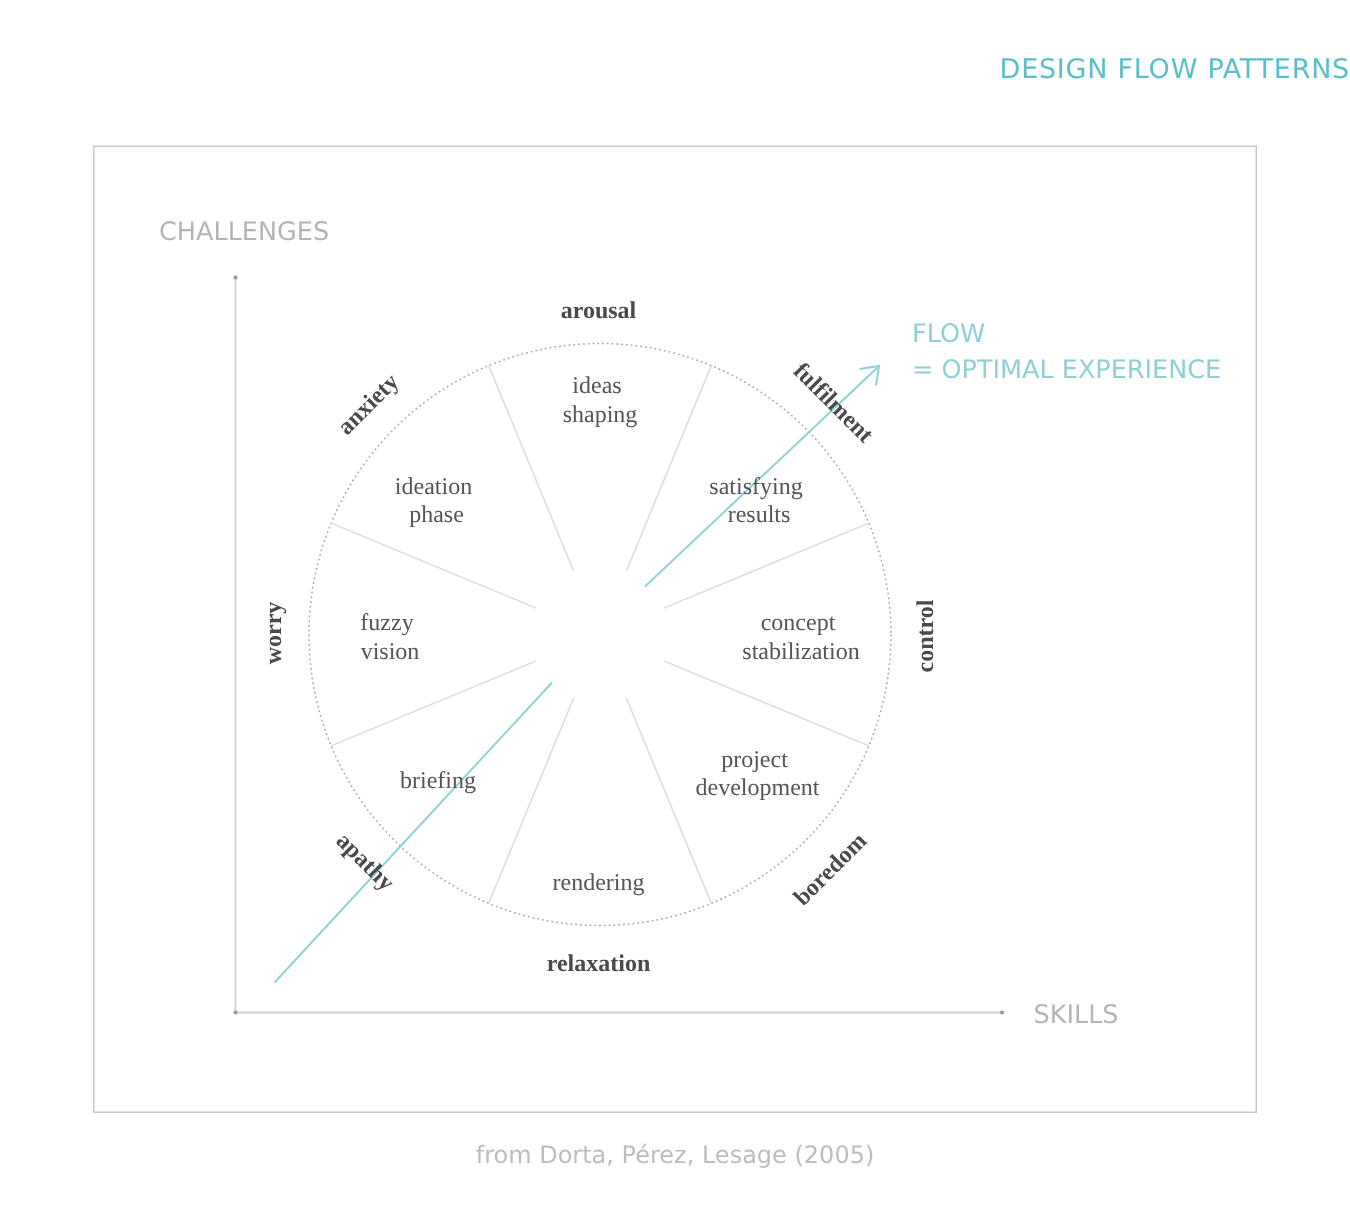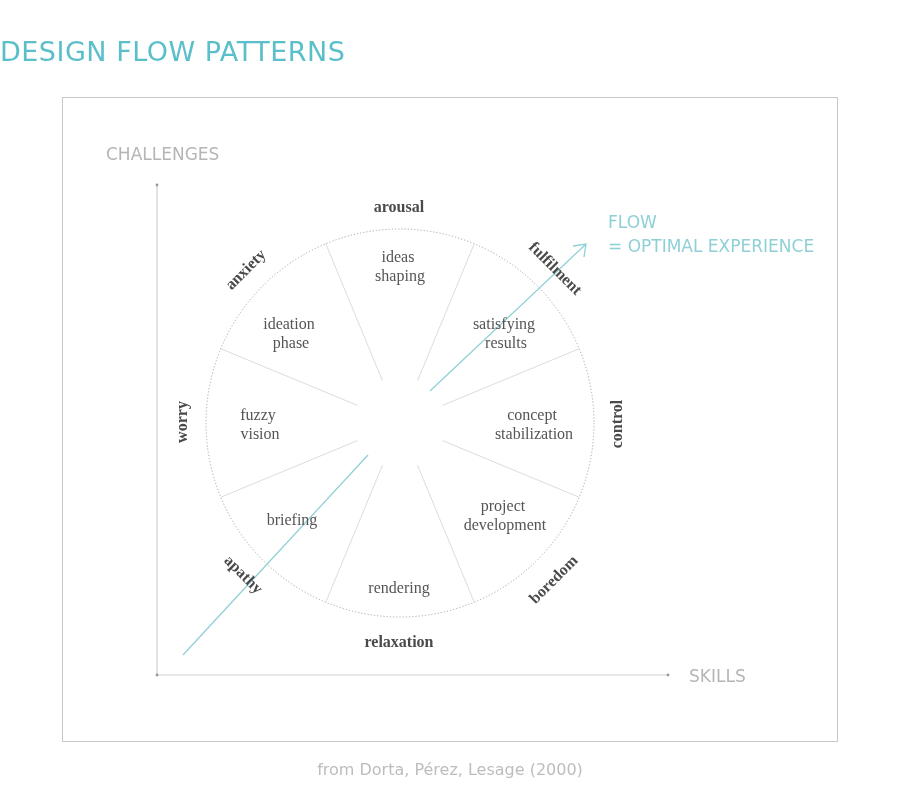--- a/index.html
+++ b/index.html
@@ -1,19 +1,19 @@
 <!DOCTYPE html>
 <html><head>
 <meta charset="utf-8">
 <style>
   html, body { margin: 0; padding: 0; background: #ffffff; }
   body { width: 900px; height: 804px; position: relative; overflow: hidden; }
   .title {
-    position: absolute; left: 0; top: 36px; width: 900px; text-align: left;
-    font-family: "DejaVu Sans", sans-serif; font-size: 27px; color: #5bbfca;
+    position: absolute; left: 0; top: 36px; width: 900px; text-align: right;
+    font-family: "DejaVu Sans", sans-serif; font-size: 18px; color: #5bbfca;
     letter-spacing: 0.5px;
   }
   .frame {
     position: absolute; left: 62px; top: 97px; width: 776px; height: 645px;
     border: 1px solid #c8c8c8; box-sizing: border-box;
   }
   .caption {
     position: absolute; left: 0; top: 760px; width: 900px; text-align: center;
     font-family: "DejaVu Sans", sans-serif; font-size: 16px; color: #bdbdbd;
   }
@@ -94,13 +94,13 @@
   <text class="phase" text-anchor="middle">
     <tspan x="260" y="420">fuzzy</tspan>
     <tspan x="260" y="439">vision</tspan>
   </text>
   <text class="phase" text-anchor="middle">
     <tspan x="291" y="329">ideation</tspan>
     <tspan x="291" y="348">phase</tspan>
   </text>
 </svg>
 
-<div class="caption">from Dorta, Pérez, Lesage (2000)</div>
+<div class="caption">from Dorta, Pérez, Lesage (2005)</div>
 
 </body></html>

